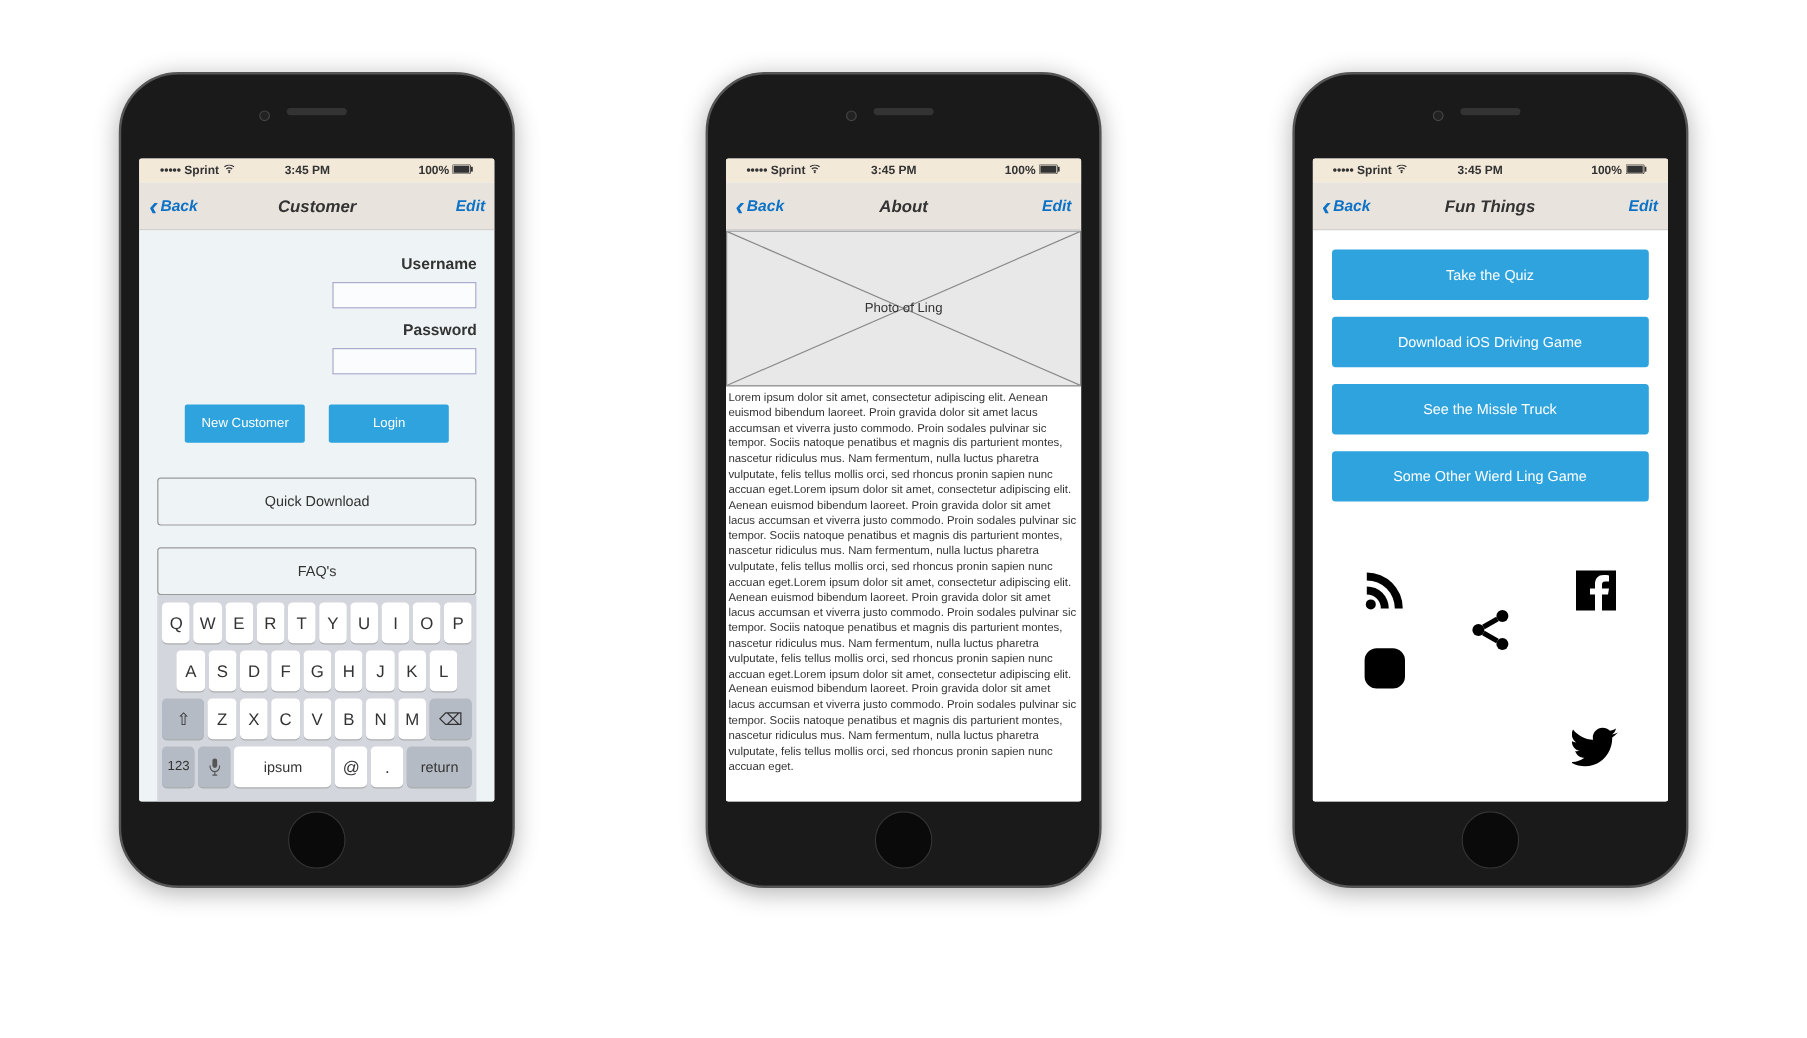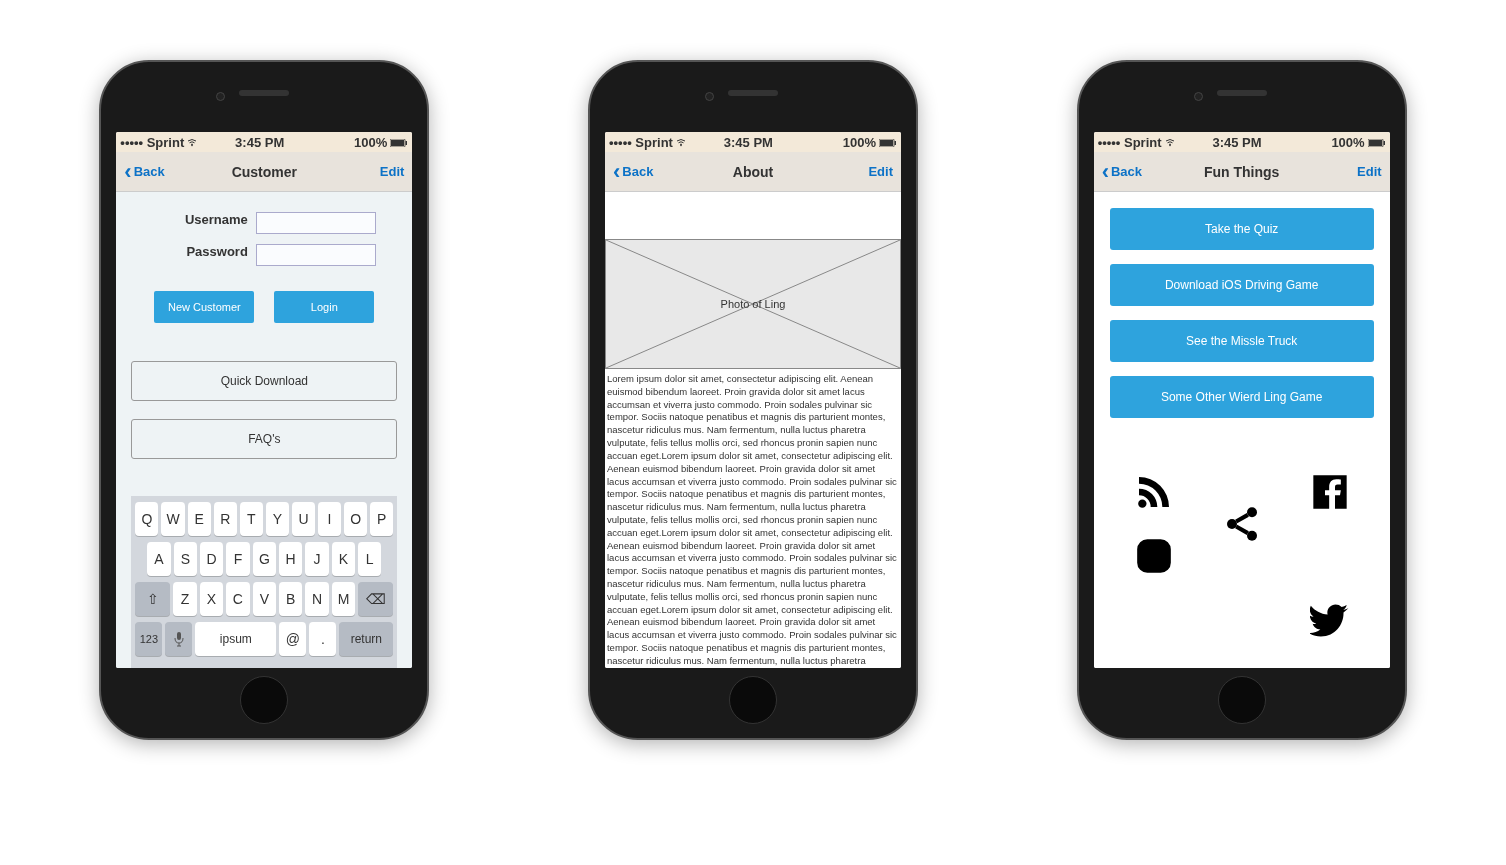--- a/index.html
+++ b/index.html
@@ -63,35 +63,36 @@
       display: flex;
       flex-direction: column;
       border-radius: 2px;
     }
     .status-bar {
       height: 20px;
       background: #f3e9d9;
       display: flex;
       justify-content: space-between;
       align-items: center;
-      padding: 0 4px;
-      font-size: 13px;
+      padding: 0 17px;
+      font-size: 10px;
       color: #333;
       font-weight: 600;
     }
     .status-left { display: flex; align-items: center; gap: 3px; }
     .status-right { display: flex; align-items: center; gap: 3px; margin-left: 32px; }
     .nav-bar {
       height: 40px;
       background: #e8e3dc;
       display: flex;
       align-items: center;
       justify-content: space-between;
       padding: 0 8px;
       border-bottom: 1px solid #ccc;
+      font-style: italic;
     }
     .nav-back {
       color: #0c72c7;
       font-weight: 700;
       font-size: 13px;
       display: flex;
       align-items: center;
       cursor: pointer;
     }
     .nav-back::before {
@@ -107,36 +108,36 @@
       position: absolute;
       left: 50%;
       transform: translateX(-50%);
     }
     .nav-wrap { position: relative; width: 100%; display: flex; justify-content: space-between; align-items: center; }
     .nav-edit { color: #0c72c7; font-weight: 700; font-size: 13px; cursor: pointer; }
     .content { flex: 1; overflow: hidden; display: flex; flex-direction: column; }
 
     
     .c1 { background: #eef3f5; padding: 20px 15px 0; }
-    .form-row { display: flex; align-items: flex-start; margin-bottom: 10px; gap: 8px; justify-content: center; }
+    .form-row { display: flex; align-items: flex-end; margin-bottom: 10px; gap: 8px; justify-content: center; flex-direction: column; }
     .form-label { width: 95px; text-align: right; font-weight: 700; font-size: 13px; color: #333; }
     .form-input { width: 120px; height: 22px; border: 1px solid #aac; background: #fafcfe; }
     .btn-row { display: flex; gap: 20px; margin-top: 15px; justify-content: center; }
     .btn-blue { background: #2ea3dd; color: #fff; border: none; padding: 10px 0; width: 100px; font-size: 11px; border-radius: 2px; cursor: pointer; }
     .btn-outline { width: 100%; border: 1px solid #999; background: transparent; padding: 12px; font-size: 12px; color: #333; border-radius: 3px; cursor: pointer; margin-top: 18px; }
     .keyboard { background: #d3d7dd; padding: 6px 4px; margin-top: auto; }
     .kb-row { display: flex; justify-content: center; gap: 3px; margin-bottom: 6px; }
     .kb-key { background: #fff; border-radius: 4px; height: 34px; flex: 1; display: flex; align-items: center; justify-content: center; font-size: 14px; color: #333; box-shadow: 0 1px 0 rgba(0,0,0,0.2); cursor: pointer; }
     .kb-key.wide { flex: 1.5; }
     .kb-key.gray { background: #b5bbc4; }
     .kb-key.space { flex: 3; font-size: 12px; }
     .kb-key.ret { flex: 2; font-size: 12px; }
 
     
-    .c2 { background: #fff; margin-top: 47px; }
+    .c2 { background: #fff; }
     .photo-ph { border: 1px solid #888; background: #e8e8e8; height: 130px; position: relative; display: flex; align-items: center; justify-content: center; font-size: 11px; color: #333; margin: 0; }
     .photo-ph svg { position: absolute; inset: 0; width: 100%; height: 100%; }
     .photo-ph span { position: relative; z-index: 1; }
     .lorem { font-size: 9.5px; line-height: 1.35; color: #333; padding: 4px 2px; overflow: hidden; flex: 1; }
 
     
     .c3 { background: #fff; padding: 16px; }
     .fun-btn { background: #2ea3dd; color: #fff; border: none; width: 100%; padding: 14px; font-size: 12px; border-radius: 3px; margin-bottom: 14px; cursor: pointer; }
     .social-grid { margin-top: 40px; display: grid; grid-template-columns: 1fr 1fr 1fr; grid-template-rows: 1fr 1fr; align-items: center; justify-items: center; gap: 20px 0; }
     .social-grid .share { grid-row: 1 / 3; grid-column: 2; }

